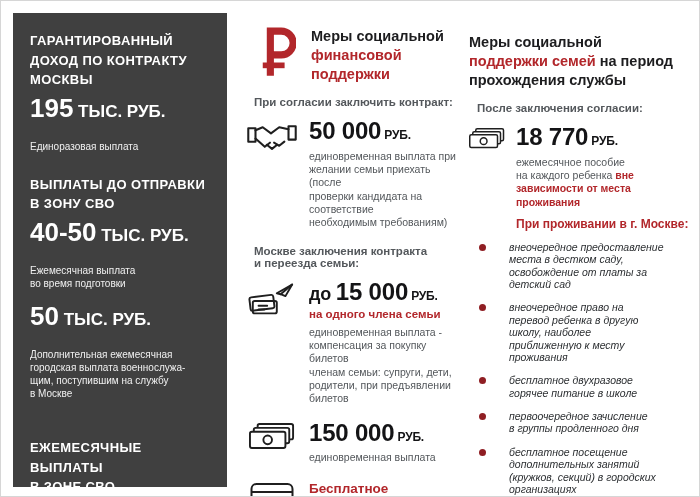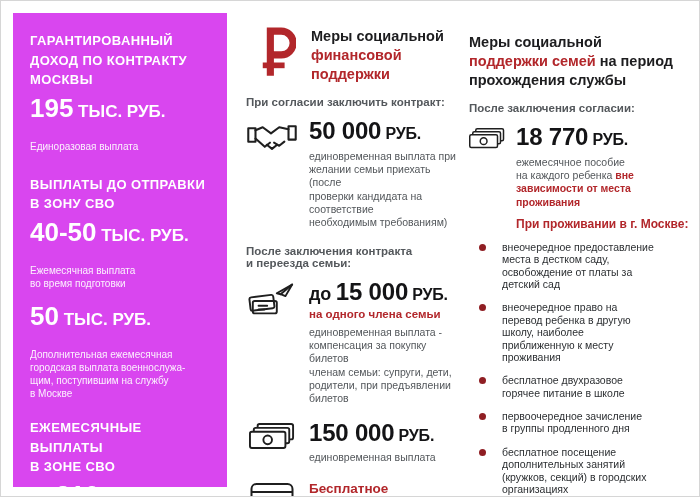--- a/index.html
+++ b/index.html
@@ -7,53 +7,53 @@
     position:relative;width:700px;height:497px;background:#fff;
     border:1px solid #d6d6d6;box-sizing:border-box;overflow:hidden;
     font-family:"Liberation Sans",sans-serif;color:#1d1d1f;
   }
   .pl{white-space:pre-line;}
   .red{color:#b2272b;}
 
   
   .panel{
     position:absolute;left:12px;top:12px;width:214px;height:474px;
-    background:#d946ef;color:#fff;padding:18px 17px;box-sizing:border-box;
+    background:#404040;color:#fff;padding:18px 17px;box-sizing:border-box;
   }
   .p-h{font-weight:700;font-size:13px;line-height:1.5;letter-spacing:.4px;}
   .p-amt{font-weight:700;font-size:26px;line-height:1.05;margin-top:5px;}
   .p-amt .unit{font-size:17px;font-weight:700;}
   .p-amt .pre{font-size:19px;font-weight:700;text-align:right;}
   .p-note{font-size:10px;line-height:1.3;color:rgba(255,255,255,.92);margin-top:18px;}
   .mt-lg{margin-top:22px;}
   .mt-md{margin-top:13px;}
 
   
   .col{position:absolute;top:26px;}
   .col-mid{left:245px;width:212px;}
   .col-right{left:468px;width:226px;}
 
   .head{display:flex;align-items:flex-start;gap:15px;}
   .hd-text{font-weight:700;font-size:14.5px;line-height:1.32;}
-  .sec-label{font-size:11.5px;font-weight:600;color:#54585c;margin-top:12px;}
+  .sec-label{font-size:11.5px;font-weight:600;color:#54585c;margin-top:12px;margin-left:8px;}
 
   .row{display:flex;gap:11px;margin-top:10px;}
   .row .ic{flex:none;display:flex;justify-content:center;padding-top:2px;}
   .col-mid .ic{width:52px;}
   .col-right .ic{width:36px;}
   .amtline{font-weight:700;font-size:24px;line-height:1.05;color:#141416;letter-spacing:-.2px;}
-  .amtline .unit{font-size:16px;font-weight:700;}
+  .amtline .unit{font-size:12px;font-weight:700;}
   .amtline .pre{font-size:18px;font-weight:700;}
   .sub-red{font-size:11.5px;font-weight:700;margin-top:4px;}
   .desc{font-size:10.5px;line-height:1.27;color:#53575b;margin-top:6px;}
   .patent-title{font-size:13.5px;font-weight:700;line-height:1.3;}
 
   .subhead-red{font-size:12px;font-weight:700;margin:8px 0 0 47px;}
   .bullets{list-style:none;margin:10px 0 0 10px;padding:0;}
-  .bullets li{display:flex;gap:16px;margin-bottom:11px;}
+  .bullets li{display:flex;gap:23px;margin-bottom:11px;font-style:italic;}
   .dot{flex:none;width:7px;height:7px;border-radius:50%;background:#8f1e23;margin-top:3px;}
   .b-text{font-size:10.5px;line-height:1.18;color:#2c2f32;}
 
   svg{display:block;}
 </style>
 </head>
 <body>
 
 <div class="frame">
 
@@ -69,21 +69,21 @@
     <div class="p-amt"><span>40-50</span><span class="unit"> ТЫС. РУБ.</span></div>
     <div class="p-note pl">Ежемесячная выплата
 во время подготовки</div>
 
     <div class="p-amt mt-md"><span>50</span><span class="unit"> ТЫС. РУБ.</span></div>
     <div class="p-note pl">Дополнительная ежемесячная
 городская выплата военнослужа-
 щим, поступившим на службу
 в Москве</div>
 
-    <div class="p-h pl" style="margin-top:18px">ЕЖЕМЕСЯЧНЫЕ ВЫПЛАТЫ
+    <div class="p-h pl" style="margin-top:38px">ЕЖЕМЕСЯЧНЫЕ ВЫПЛАТЫ
 В ЗОНЕ СВО</div>
     <div class="p-amt"><span class="pre">от </span><span>210</span><span class="unit"> ТЫС. РУБ.</span></div>
     <div class="p-note pl">за полный календарный
 месяц при участии в боевых
 действиях в зоне СВО</div>
   </div>
 
   <div class="col col-mid">
     <div class="head">
       <span style="margin-left:12px">
@@ -114,21 +114,21 @@
       </span>
       <div>
         <div class="amtline"><span>50 000</span><span class="unit"> РУБ.</span></div>
         <div class="desc pl">единовременная выплата при
 желании семьи приехать (после
 проверки кандидата на соответствие
 необходимым требованиям)</div>
       </div>
     </div>
 
-    <div class="sec-label pl" style="margin-top:15px">После заключения контракта
+    <div class="sec-label pl" style="margin-top:15px">Москве заключения контракта
 и переезда семьи:</div>
 
     <div class="row">
       <span class="ic">
         <svg width="48" height="36" viewBox="0 0 50 36">
           <g fill="none" stroke="#1f1f1f" stroke-width="2" stroke-linejoin="round" stroke-linecap="round">
             <rect x="2" y="15" width="25" height="14" rx="2" transform="rotate(-7 14 22)"></rect>
             <rect x="5" y="20" width="25" height="13" rx="2"></rect>
             <path d="M11 25h9M11 29h6"></path>
             <path d="M30 12L46 3l-7 12-5-2z"></path>

